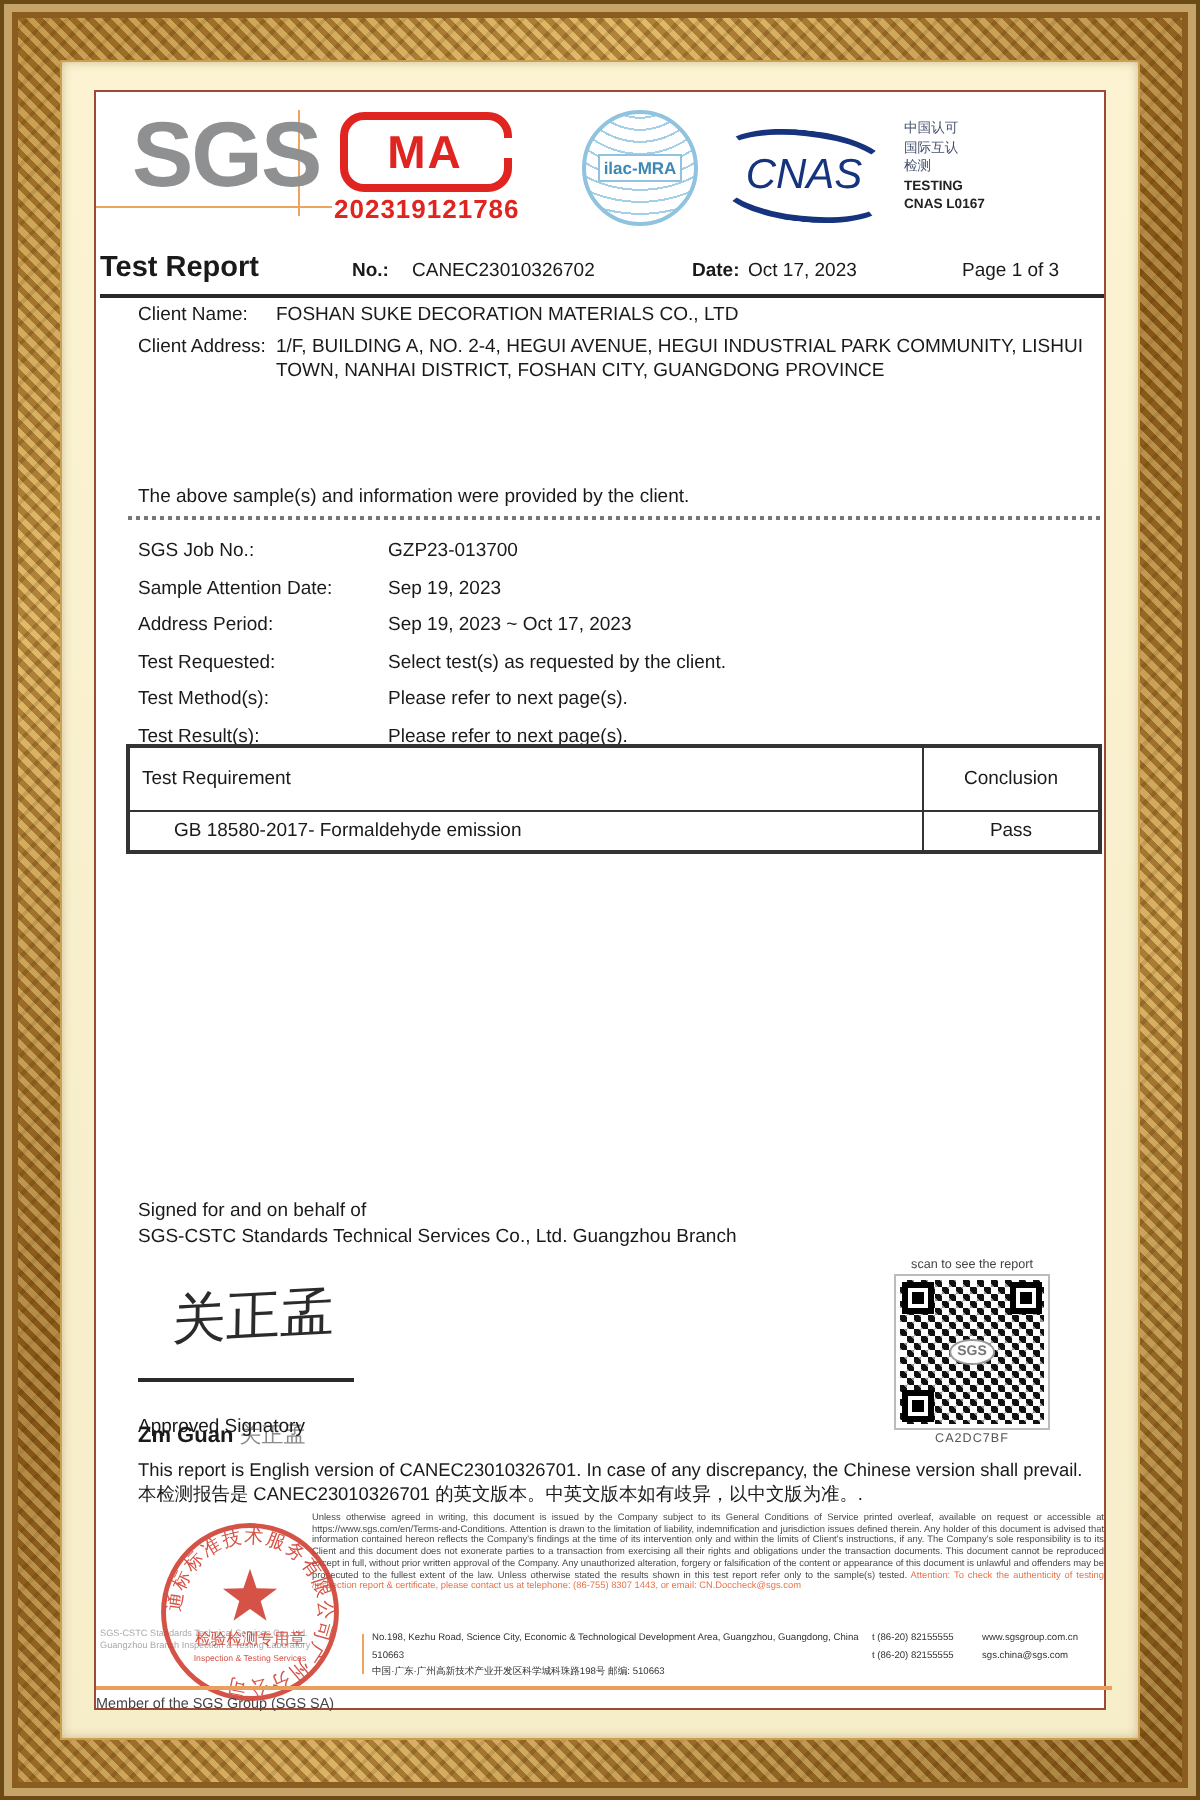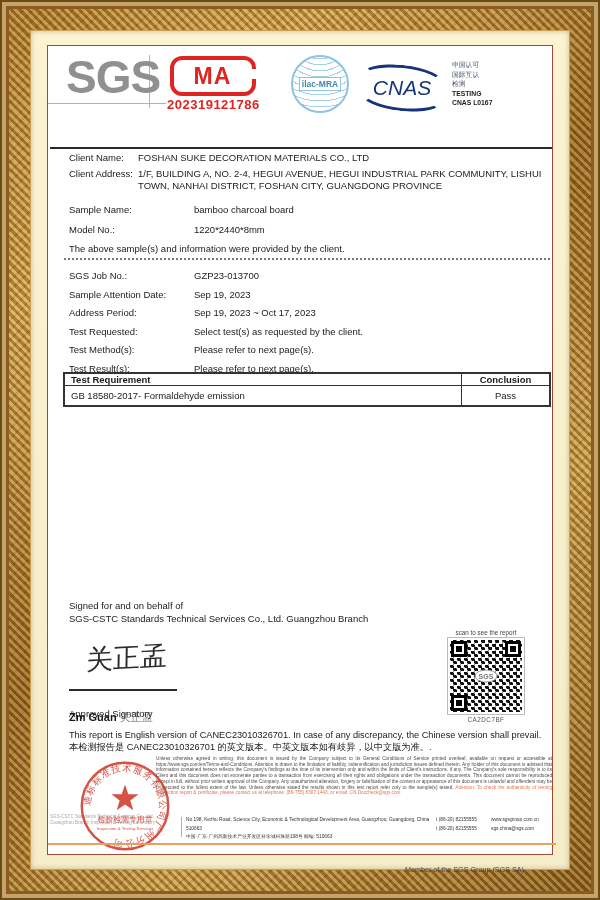--- a/index.html
+++ b/index.html
@@ -82,22 +82,22 @@
   .dotted { left:16px; top:212px; width:486px; height:2px;
             background:repeating-linear-gradient(90deg,#777 0 2px, transparent 2px 4px); }
 
   .job-block { left:21px; top:224px; width:480px; }
   .job-block .row { margin-bottom:6.5px; }
   .job-block .lbl { width:125px; flex:none; }
 
   
   .results { left:16px; top:327px; width:486px; border-collapse:collapse; font-size:9.5px; }
   .results th, .results td { border:1px solid #333; }
-  .results th { border-bottom-width:1.5px; font-weight:bold; text-align:left; padding:0 6px; }
-  .results td { padding:4px 6px; }
+  .results th { border-bottom-width:1.5px; font-weight:normal; text-align:left; padding:10px 6px; }
+  .results td { padding:4px 22px; }
   .results .c2 { width:88px; text-align:center; }
   .results table, .results { outline:1px solid #333; }
 
   
   .signed { left:21px; top:553px; font-size:9.5px; line-height:13px; }
   .sig-script { left:38px; top:594px; font-size:27px; color:#2b2b2b; transform:rotate(-3deg) skewX(-4deg); }
   .sig-rule { left:21px; top:643px; width:108px; height:2px; background:#2b2b2b; }
   .sig-name { left:21px; top:664px; font-size:11px; font-weight:bold; }
   .sig-name .cn { color:#8a8a8a; font-weight:normal; }
   .sig-role { left:21px; top:662px; font-size:9.5px; }
@@ -126,21 +126,21 @@
   .behind-stamp { left:2px; top:768px; width:132px; font-size:4.6px; line-height:6px; color:#a9a9a9; }
   .stamp { left:30px; top:713px; width:94px; height:94px; opacity:.88; }
 
   
   .foot { left:138px; top:770px; width:366px; display:flex; font-size:4.8px; line-height:8.5px; color:#333; }
   .foot-div { left:133px; top:771px; width:1px; height:20px; background:#eda45e; }
   .foot-addr { width:250px; flex:none; }
   .foot-tel { width:55px; flex:none; }
   .foot-web { flex:1; }
   .foot-rule { left:0; top:797px; width:508px; height:2px; background:#e9a05f; }
-  .member { left:0; top:819px; width:476px; text-align:right; font-size:7.2px; color:#444; }
+  .member { left:0; top:801px; width:476px; text-align:left; font-size:7.2px; color:#444; }
 </style>
 </head>
 <body>
 
 <div class="frame">
   <div class="mat"></div>
 
   <div class="page">
 
     <div class="abs sgs-hline"></div>
@@ -165,43 +165,41 @@
     </div>
 
     <div class="abs cnas-cn">
       <div>中国认可</div>
       <div>国际互认</div>
       <div>检测</div>
       <div class="b">TESTING</div>
       <div class="b">CNAS L0167</div>
     </div>
 
+    <div class="abs rep-head">
+      <span class="rep-title">Test Report</span>
+      <span class="rh-no-l">No.:</span>
+      <span class="rh-no-v">CANEC23010326702</span>
+      <span class="rh-dt-l">Date:</span>
+      <span class="rh-dt-v">Oct 17, 2023</span>
+      <span class="rh-page">Page 1 of 3</span>
+    </div>
     <div class="abs rep-rule"></div>
 
     <div class="abs client-block">
       <div class="row">
         <span class="lbl">Client Name:</span>
         <span class="val">FOSHAN SUKE DECORATION MATERIALS CO., LTD</span>
       </div>
       <div class="row">
         <span class="lbl">Client Address:</span>
         <span class="val">1/F, BUILDING A, NO. 2-4, HEGUI AVENUE, HEGUI INDUSTRIAL PARK COMMUNITY, LISHUI TOWN, NANHAI DISTRICT, FOSHAN CITY, GUANGDONG PROVINCE</span>
       </div>
     </div>
 
-    <div class="abs sample-block">
-      <div class="row">
-        <span class="lbl">Sample Name:</span>
-        <span class="val">bamboo charcoal board</span>
-      </div>
-      <div class="row">
-        <span class="lbl">Model No.:</span>
-        <span class="val">1220*2440*8mm</span>
-      </div>
-    </div>
 
     <div class="abs note">The above sample(s) and information were provided by the client.</div>
     <div class="abs dotted"></div>
 
     <div class="abs job-block">
       <div class="row">
         <span class="lbl">SGS Job No.:</span>
         <span class="val">GZP23-013700</span>
       </div>
       <div class="row">

